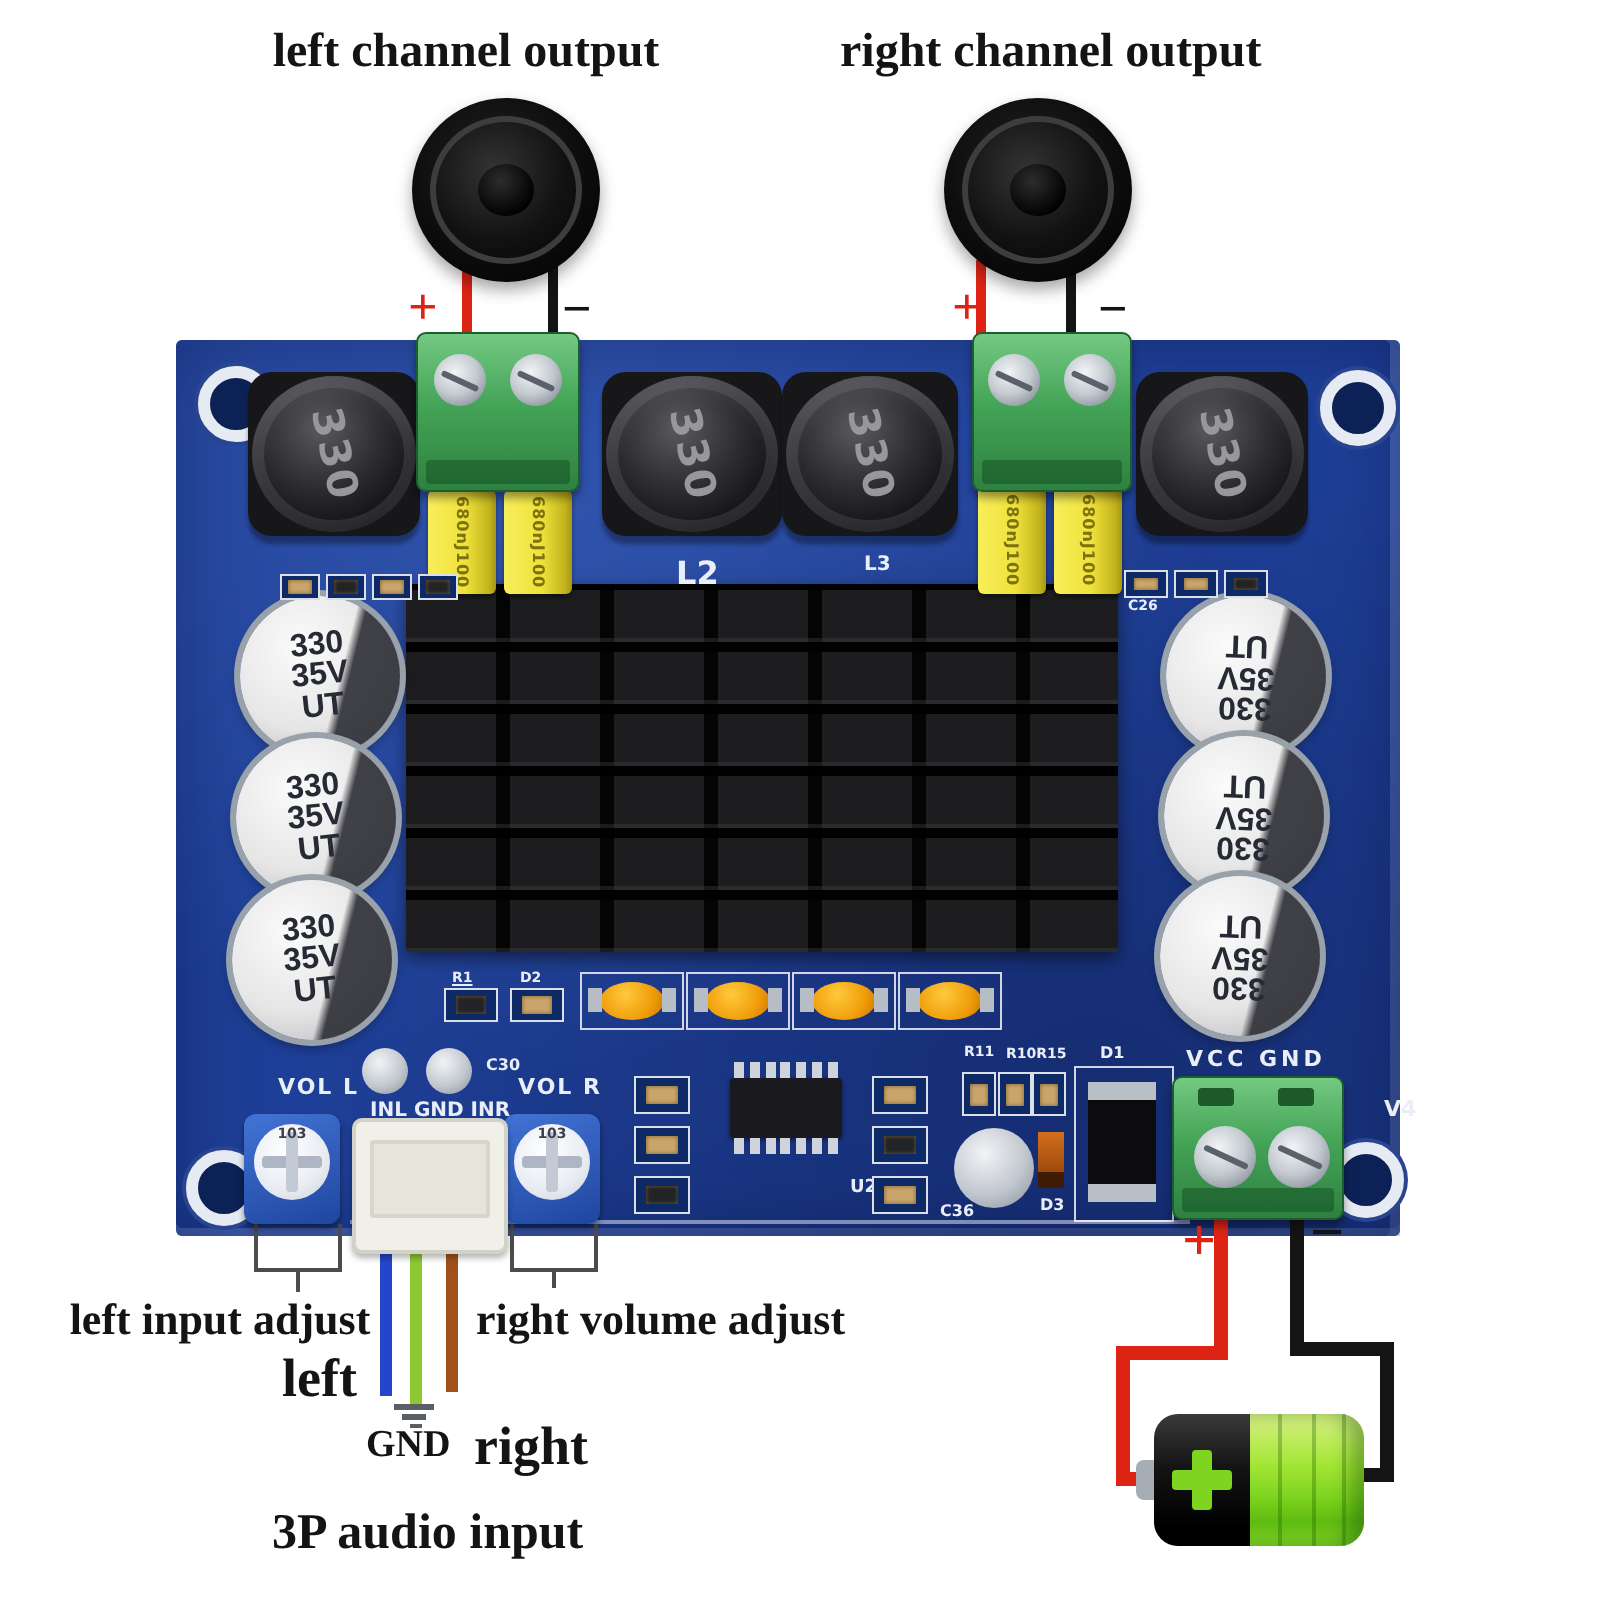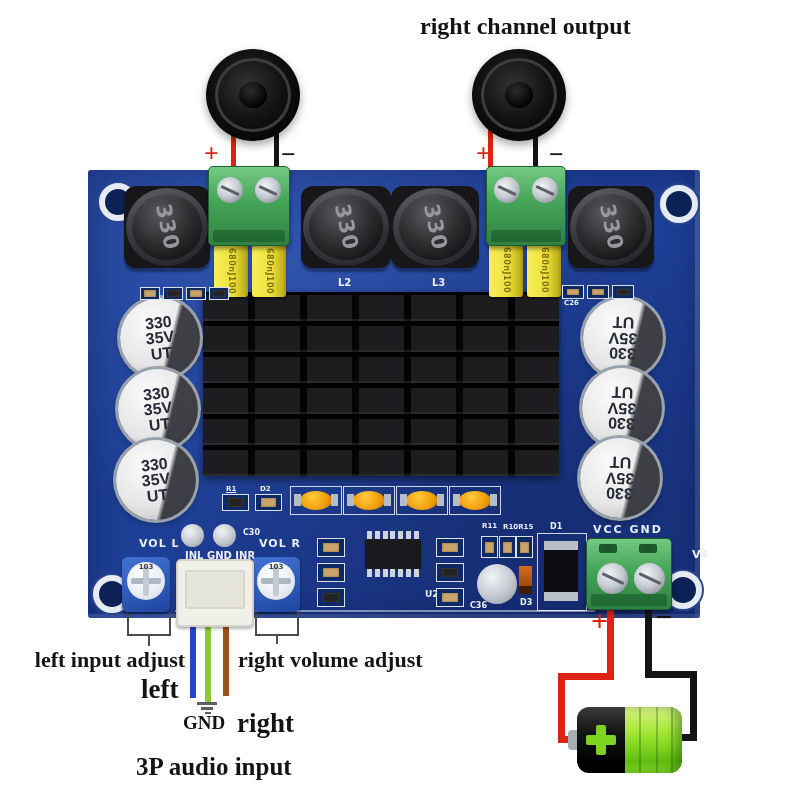--- a/index.html
+++ b/index.html
@@ -136,20 +136,21 @@
   .bat-nub{position:absolute;left:-9px;top:23px;width:10px;height:20px;background:#a7adb5;
         border-radius:4px 0 0 4px;}
   .bplus-h{position:absolute;left:9px;top:28px;width:30px;height:10px;background:var(--battery-green);border-radius:2px;}
   .bplus-v{position:absolute;left:19px;top:18px;width:10px;height:30px;background:var(--battery-green);border-radius:2px;}
 </style>
 </head>
 <body>
 
 <div class="stage">
 
+  <div class="t tc" style="left:133px;top:13px;width:200px;font-size:24px;">left channel output</div>
   <div class="t tc" style="left:420px;top:13px;width:210px;font-size:24px;text-align:center;">right channel output</div>
 
   <div class="wire wr" style="left:231px;top:130px;width:5px;height:62px;"></div>
   <div class="wire wk" style="left:274px;top:126px;width:5px;height:66px;"></div>
   <div class="wire wr" style="left:488px;top:130px;width:5px;height:62px;"></div>
   <div class="wire wk" style="left:533px;top:126px;width:5px;height:66px;"></div>
   <div class="speaker" style="left:206px;top:49px;"></div>
   <div class="speaker" style="left:472px;top:49px;"></div>
   <div class="sign red" style="left:204px;top:139px;font-size:26px;">+</div>
   <div class="sign blk" style="left:281px;top:140px;font-size:26px;">−</div>
@@ -176,21 +177,21 @@
   <div class="inductor" style="left:391px;top:186px;width:88px;height:82px;">
       <div class="tor">
         <span>330</span>
       </div>
     </div>
   <div class="inductor" style="left:568px;top:186px;width:86px;height:82px;">
       <div class="tor">
         <span>330</span>
       </div>
     </div>
-  <div class="silk" style="left:338px;top:277px;font-size:10px;">L2</div>
+  <div class="silk" style="left:338px;top:277px;font-size:16px;">L2</div>
   <div class="silk" style="left:432px;top:277px;font-size:10px;">L3</div>
 
   <div class="tblock" style="left:208px;top:166px;width:80px;height:78px;">
     <div class="screw" style="left:8px;top:10px;width:26px;height:26px;"></div>
     <div class="screw" style="left:46px;top:10px;width:26px;height:26px;"></div>
   </div>
   <div class="tblock" style="left:486px;top:166px;width:78px;height:78px;">
     <div class="screw" style="left:7px;top:10px;width:26px;height:26px;"></div>
     <div class="screw" style="left:45px;top:10px;width:26px;height:26px;"></div>
   </div>

